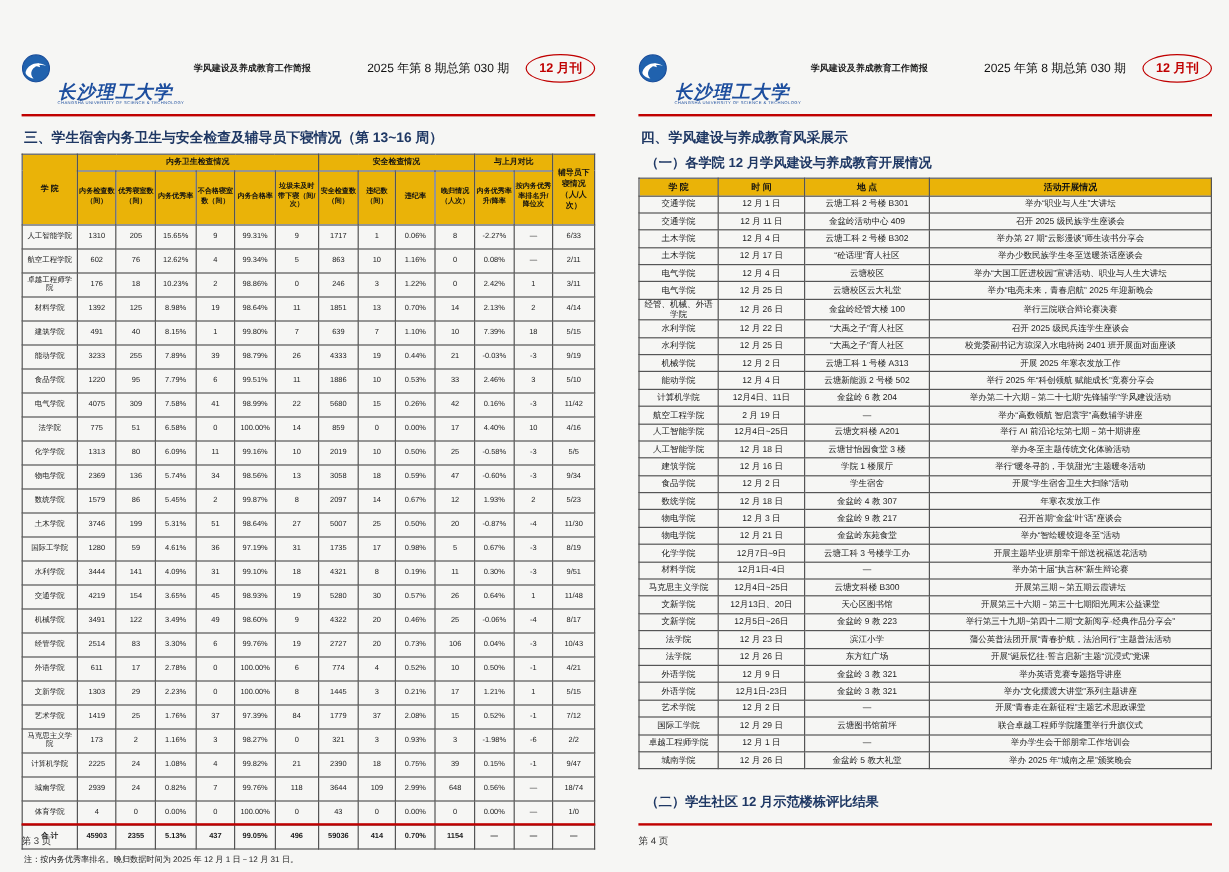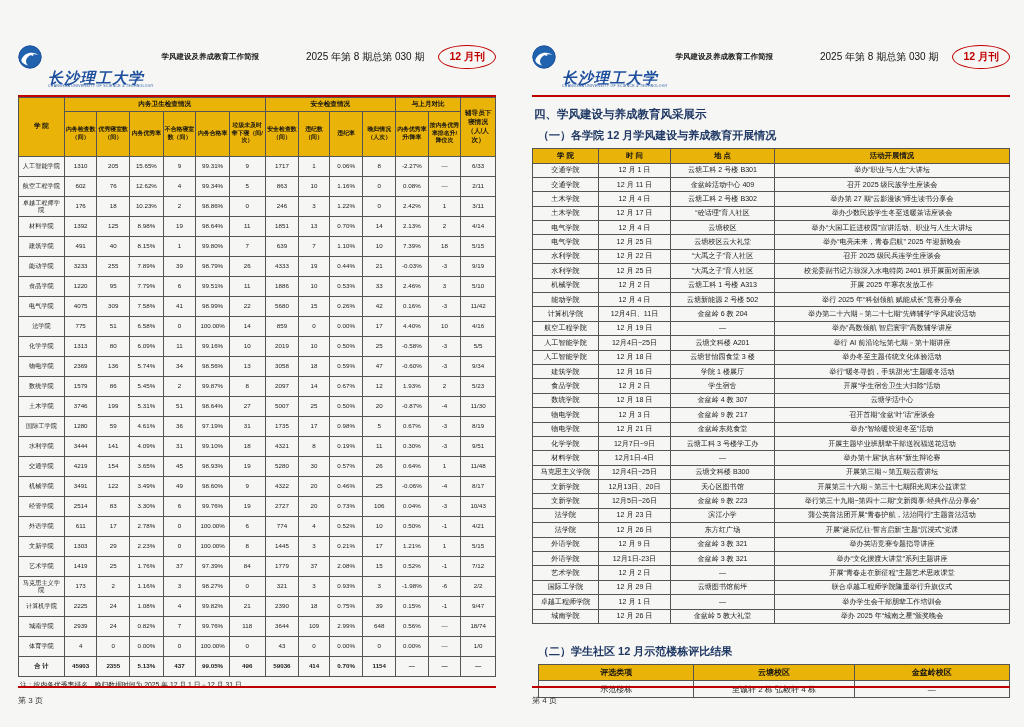--- a/index.html
+++ b/index.html
@@ -58,20 +58,21 @@
       </svg>
       <div class="uni-block">
         <div class="uni-name">长沙理工大学</div>
         <div class="uni-en">CHANGSHA UNIVERSITY OF SCIENCE &amp; TECHNOLOGY</div>
       </div>
       <div class="bulletin">学风建设及养成教育工作简报</div>
       <div class="issue">2025 年第 8 期总第 030 期</div>
       <div class="badge">12 月刊</div>
     </div>
 
+    <div class="sec-title">三、学生宿舍内务卫生与安全检查及辅导员下寝情况（第 13~16 周）</div>
 
     <table class="left-table">
       <colgroup>
         <col style="width:45px">
         <col span="2" style="width:32px">
           <col style="width:33px">
           <col style="width:32px">
           <col style="width:33px">
           <col style="width:35px">
         <col style="width:33px">
@@ -597,20 +598,26 @@
             <td>云塘校区</td>
             <td>举办“大国工匠进校园”宣讲活动、职业与人生大讲坛</td>
           </tr>
           <tr>
             <td>电气学院</td>
             <td>12 月 25 日</td>
             <td>云塘校区云大礼堂</td>
             <td>举办“电亮未来，青春启航” 2025 年迎新晚会</td>
           </tr>
           <tr>
+            <td>经管、机械、外语学院</td>
+            <td>12 月 26 日</td>
+            <td>金盆岭经管大楼 100</td>
+            <td>举行三院联合辩论赛决赛</td>
+          </tr>
+          <tr>
             <td>水利学院</td>
             <td>12 月 22 日</td>
             <td>“大禹之子”育人社区</td>
             <td>召开 2025 级民兵连学生座谈会</td>
           </tr>
           <tr>
             <td>水利学院</td>
             <td>12 月 25 日</td>
             <td>“大禹之子”育人社区</td>
             <td>校党委副书记方琼深入水电特岗 2401 班开展面对面座谈</td>
@@ -628,21 +635,21 @@
             <td>举行 2025 年“科创领航 赋能成长”竞赛分享会</td>
           </tr>
           <tr>
             <td>计算机学院</td>
             <td>12月4日、11日</td>
             <td>金盆岭 6 教 204</td>
             <td>举办第二十六期－第二十七期“先锋辅学”学风建设活动</td>
           </tr>
           <tr>
             <td>航空工程学院</td>
-            <td>12 月 19 日</td>
+            <td>2 月 19 日</td>
             <td>—</td>
             <td>举办“高数领航 智启寰宇”高数辅学讲座</td>
           </tr>
           <tr>
             <td>人工智能学院</td>
             <td>12月4日~25日</td>
             <td>云塘文科楼 A201</td>
             <td>举行 AI 前沿论坛第七期－第十期讲座</td>
           </tr>
           <tr>
@@ -660,21 +667,21 @@
           <tr>
             <td>食品学院</td>
             <td>12 月 2 日</td>
             <td>学生宿舍</td>
             <td>开展“学生宿舍卫生大扫除”活动</td>
           </tr>
           <tr>
             <td>数统学院</td>
             <td>12 月 18 日</td>
             <td>金盆岭 4 教 307</td>
-            <td>云塘学活中心</td>
+            <td>年寒衣发放工作</td>
           </tr>
           <tr>
             <td>物电学院</td>
             <td>12 月 3 日</td>
             <td>金盆岭 9 教 217</td>
             <td>召开首期“金盆‘叶’话”座谈会</td>
           </tr>
           <tr>
             <td>物电学院</td>
             <td>12 月 21 日</td>
@@ -757,39 +764,18 @@
             <td>城南学院</td>
             <td>12 月 26 日</td>
             <td>金盆岭 5 教大礼堂</td>
             <td>举办 2025 年“城南之星”颁奖晚会</td>
           </tr>
         </tbody>
     </table>
 
     <div class="sub-title" style="margin-top:20px;">（二）学生社区 12 月示范楼栋评比结果</div>
 
-    <table class="dorm-table">
-      <colgroup>
-        <col style="width:33%">
-          <col style="width:34%">
-          <col>
-      </colgroup>
-      <thead>
-        <tr>
-            <th>评选类项</th>
-            <th>云塘校区</th>
-            <th>金盆岭校区</th>
-          </tr>
-      </thead>
-      <tbody>
-          <tr>
-            <td>示范楼栋</td>
-            <td>至诚轩 2 栋  弘毅轩 4 栋</td>
-            <td>—</td>
-          </tr>
-        </tbody>
-    </table>
 
     <div class="footer-line"></div>
     <div class="page-footer">第 4 页</div>
   </div>
 
 </div>
 
 </body></html>

